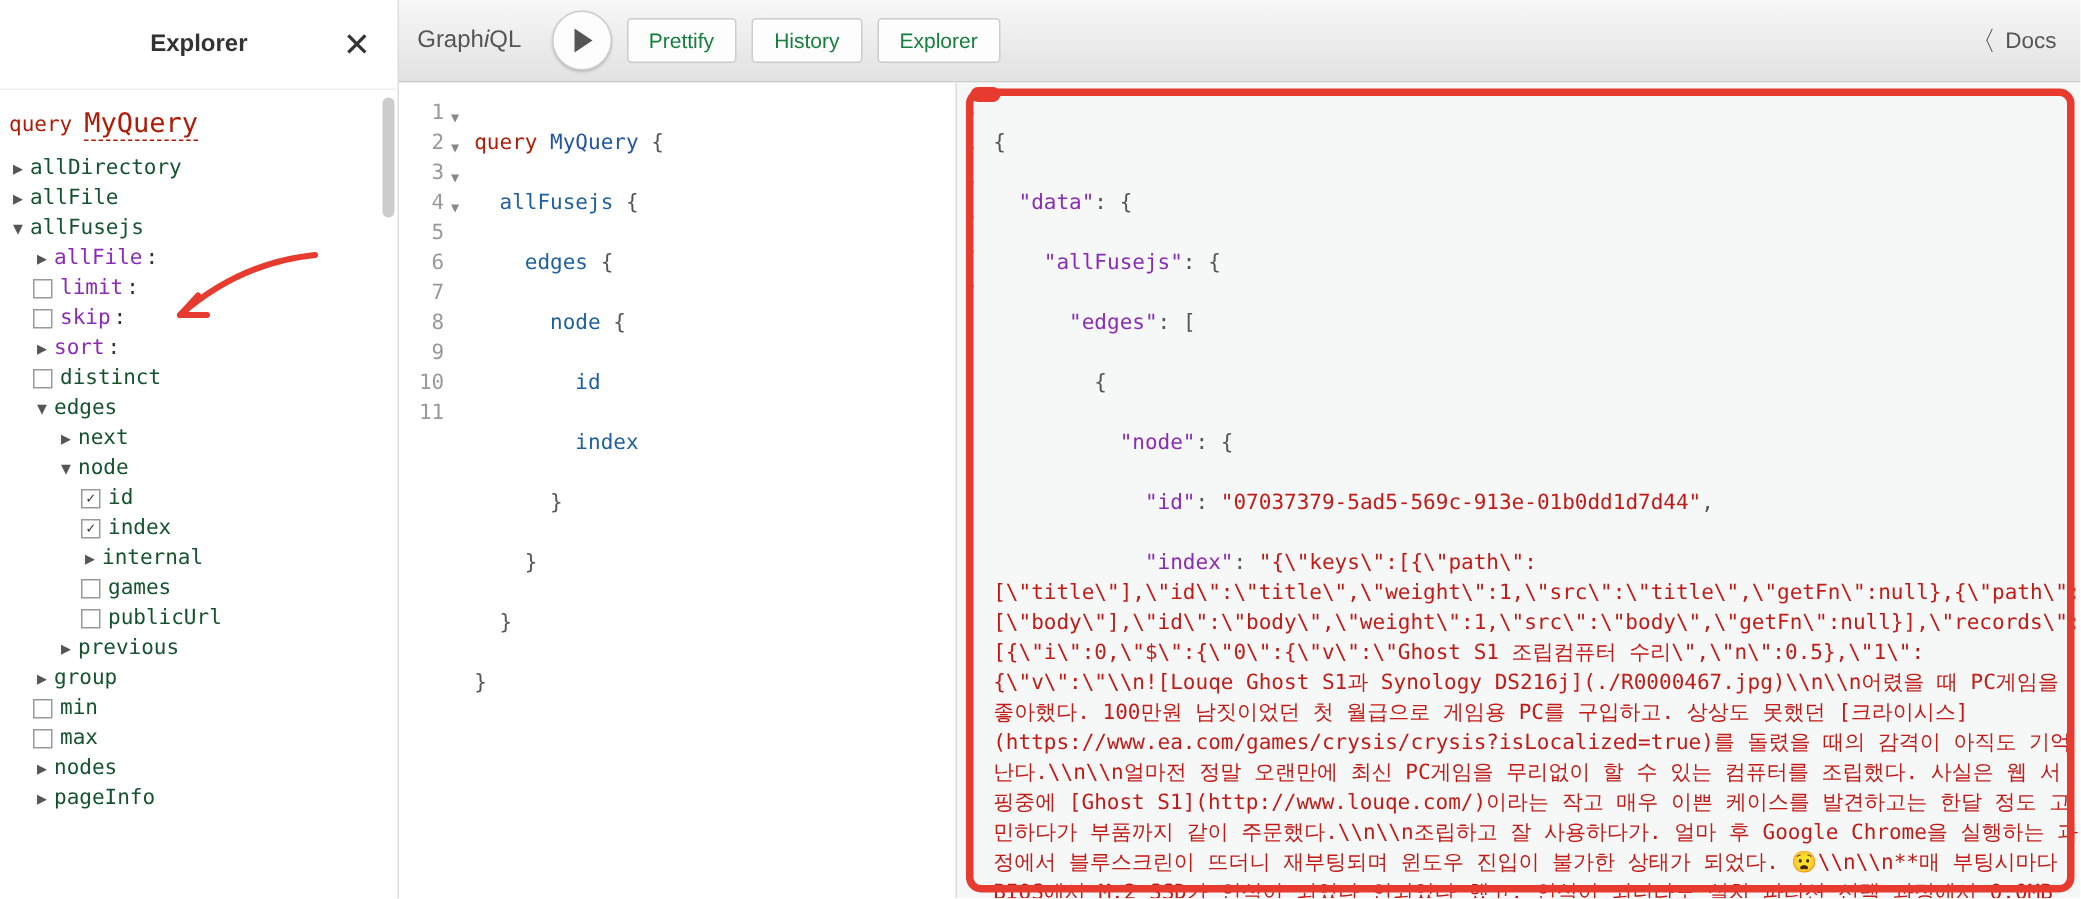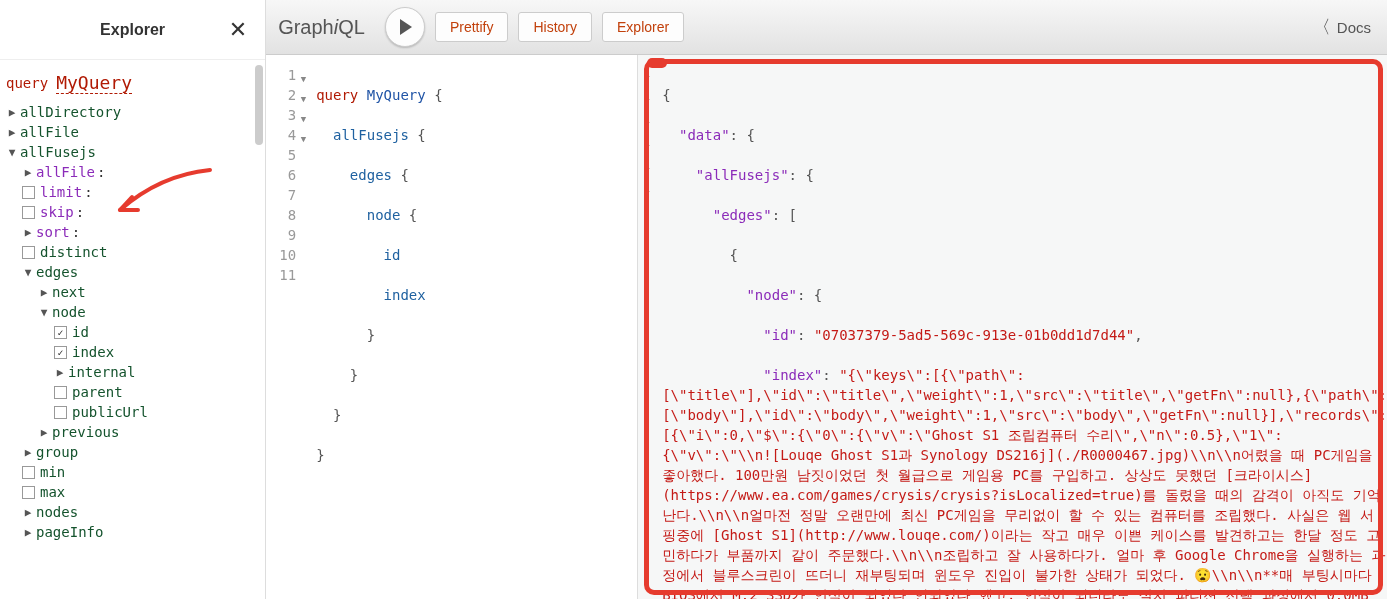--- a/index.html
+++ b/index.html
@@ -33,25 +33,25 @@
     .anno-arrow { position: absolute; left: 110px; top: 105px; pointer-events: none; }
     .anno-arrow svg { stroke: #e63b2e; fill: none; }
     
     
     .scroll-track { position: absolute; right: 2px; top: 65px; width: 8px; height: 200px; }
     .scroll-thumb { width: 8px; height: 80px; background: #ccc; border-radius: 4px; }
     
     
     .main { flex: 1; display: flex; flex-direction: column; }
     .toolbar { height: 55px; display: flex; align-items: center; padding: 0 12px; gap: 10px; background: linear-gradient(#f7f7f7,#e2e2e2); border-bottom: 1px solid #ccc; }
-    .logo { font-size: 20px; color: #555; font-weight: 400; margin-right: 10px; }
+    .logo { font-size: 16px; color: #555; font-weight: 400; margin-right: 10px; }
     .logo .i { font-style: italic; }
     .play-btn { width: 40px; height: 40px; border-radius: 50%; background: #fdfdfd; border: 1px solid #ccc; display: flex; align-items: center; justify-content: center; cursor: pointer; box-shadow: 0 1px 2px rgba(0,0,0,0.2); }
     .play-triangle { width: 0; height: 0; border-left: 12px solid #555; border-top: 8px solid transparent; border-bottom: 8px solid transparent; margin-left: 3px;}
-    .tool-btn { padding: 6px 14px; border: 1px solid #ccc; background: #fdfdfd; border-radius: 3px; color: #c2410c; cursor: pointer; font-size: 14px; }
+    .tool-btn { padding: 6px 14px; border: 1px solid #ccc; background: #fdfdfd; border-radius: 3px; color: #15803d; cursor: pointer; font-size: 14px; }
     .docs-btn { margin-left: auto; display: flex; align-items: center; gap: 6px; color: #555; cursor: pointer; font-size: 15px; padding-right: 4px; }
     .docs-chevron { font-size: 18px; color: #555; }
     
     .editor-area { flex: 1; display: flex; overflow: hidden; }
     
     
     .query-editor { width: 372px; border-right: 1px solid #ddd; display: flex; font-family: 'Consolas', monospace; font-size: 14px; padding-top: 10px; background: #fff; }
     .gutter { width: 38px; text-align: right; padding-right: 8px; color: #999; background: #fff; line-height: 20px; }
     .gutter-line { position: relative; }
     .fold { position: absolute; right: -10px; top: 4px; font-size: 9px; color: #888; }
@@ -145,21 +145,21 @@
         <div class="tree-node indent-3">
             <span class="tree-checkbox checked"></span>
             <span class="tree-label">index</span>
           </div>
         <div class="tree-node indent-3">
             <span class="tree-caret">▶</span>
             <span class="tree-label">internal</span>
           </div>
         <div class="tree-node indent-3">
             <span class="tree-checkbox"></span>
-            <span class="tree-label">parent</span>
+            <span class="tree-label">games</span>
           </div>
         <div class="tree-node indent-3">
             <span class="tree-checkbox"></span>
             <span class="tree-label">publicUrl</span>
           </div>
         <div class="tree-node indent-2">
             <span class="tree-caret">▶</span>
             <span class="tree-label">previous</span>
           </div>
         <div class="tree-node indent-1">

